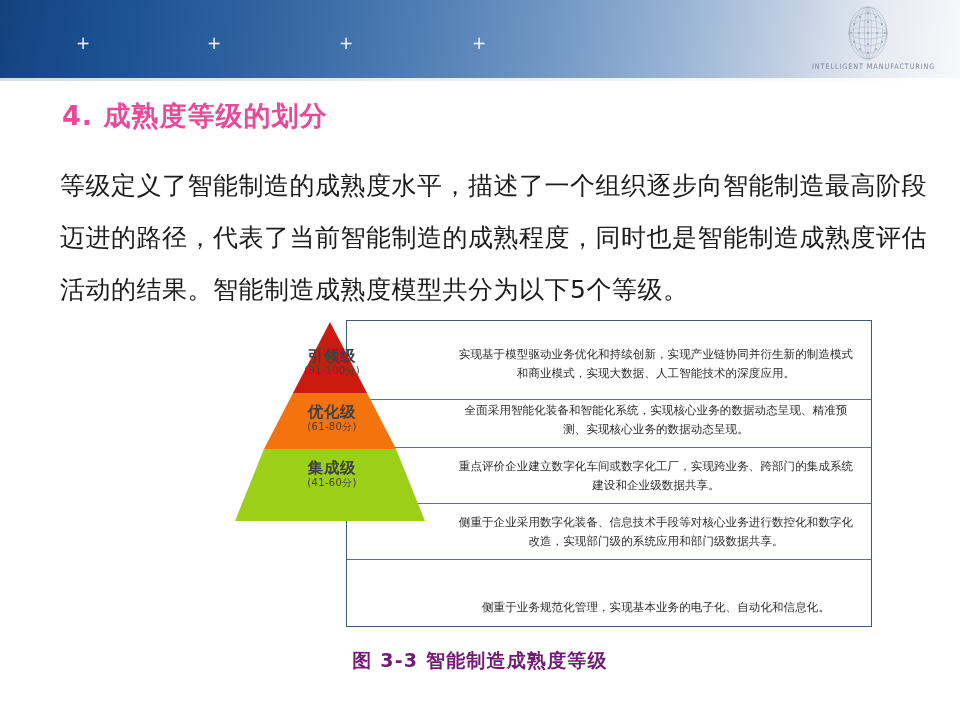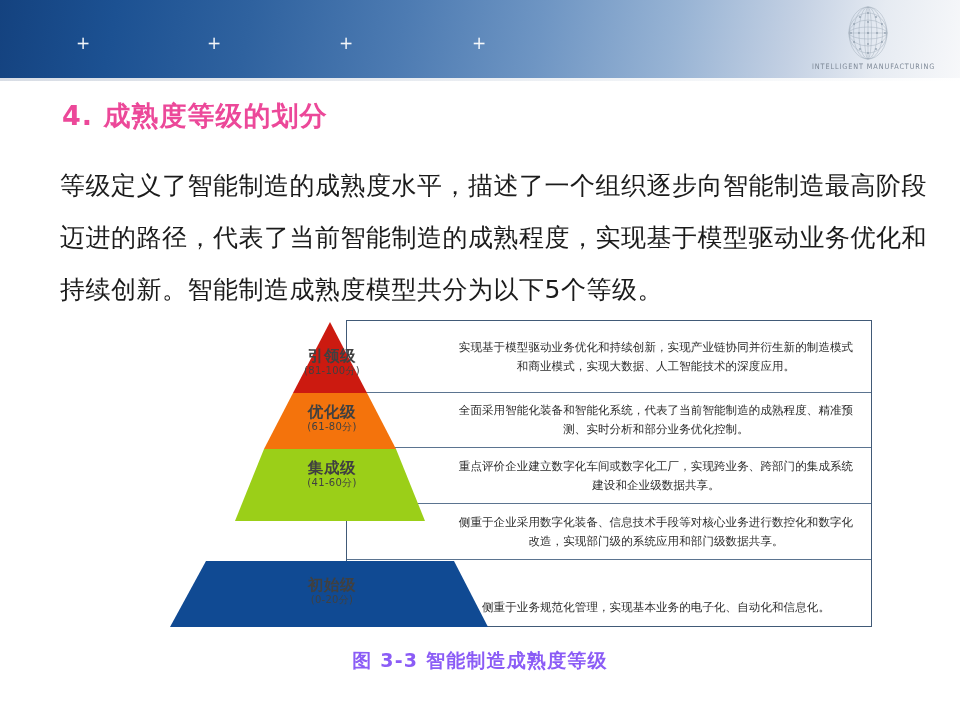--- a/index.html
+++ b/index.html
@@ -167,21 +167,21 @@
 
   
   #figure-caption {
     position: absolute;
     left: 0;
     top: 648px;
     width: 960px;
     text-align: center;
     font-size: 19px;
     font-weight: bold;
-    color: #8b5cf6;
+    color: #701a75;
     letter-spacing: 1.2px;
   }
 </style>
 </head>
 <body>
 
 <div id="header-banner">
   <span class="plus-mark" style="left:76px;  top:35px;">+</span>
   <span class="plus-mark" style="left:207px; top:35px;">+</span>
   <span class="plus-mark" style="left:339px; top:35px;">+</span>
@@ -219,28 +219,28 @@
           <circle cx="36" cy="45" r="0.9"></circle>
         <circle cx="28" cy="49" r="0.9"></circle>
       </g>
     </svg>
     <div id="logo-caption">INTELLIGENT MANUFACTURING</div>
   </div>
 </div>
 <div id="header-underline"></div>
 
 <div id="page-title">4. 成熟度等级的划分</div>
-<div id="body-copy">等级定义了智能制造的成熟度水平，描述了一个组织逐步向智能制造最高阶段迈进的路径，代表了当前智能制造的成熟程度，实现基于模型驱动业务优化和持续创新。智能制造成熟度模型共分为以下5个等级。</div>
+<div id="body-copy">等级定义了智能制造的成熟度水平，描述了一个组织逐步向智能制造最高阶段迈进的路径，代表了当前智能制造的成熟程度，同时也是智能制造成熟度评估活动的结果。智能制造成熟度模型共分为以下5个等级。</div>
 
 <div id="figure-frame">
-  <div class="desc-row" style="top:1px;   height:71px;justify-content:center;">
+  <div class="desc-row" style="top:8px;   height:71px;justify-content:center;">
     <div class="desc-text">实现基于模型驱动业务优化和持续创新，实现产业链协同并衍生新的制造模式和商业模式，实现大数据、人工智能技术的深度应用。</div>
   </div>
   <div class="desc-row" style="top:71px;  height:56px;">
-    <div class="desc-text">全面采用智能化装备和智能化系统，代表了当前智能制造的成熟程度、精准预测、实时分析和部分业务优化控制。</div>
+    <div class="desc-text">全面采用智能化装备和智能化系统，实现核心业务的数据动态呈现、精准预测、实现核心业务的数据动态呈现。</div>
   </div>
   <div class="desc-row" style="top:127px; height:56px;">
     <div class="desc-text">重点评价企业建立数字化车间或数字化工厂，实现跨业务、跨部门的集成系统建设和企业级数据共享。</div>
   </div>
   <div class="desc-row" style="top:183px; height:56px;">
     <div class="desc-text">侧重于企业采用数字化装备、信息技术手段等对核心业务进行数控化和数字化改造，实现部门级的系统应用和部门级数据共享。</div>
   </div>
   <div class="desc-row" style="top:253px; height:66px;">
     <div class="desc-text">侧重于业务规范化管理，实现基本业务的电子化、自动化和信息化。</div>
   </div>
@@ -272,24 +272,15 @@
     <svg class="pyr-shape" viewBox="0 0 324 56" preserveAspectRatio="none">
       <polygon points="94,0 226,0 255,56 65,56" fill="#9bcf18"></polygon>
     </svg>
     <div class="pyr-label" style="top:11px;">
       <span class="pyr-name">集成级</span>
       <span class="pyr-range">(41-60分)</span>
     </div>
   </div>
 
 
-  <div class="pyr-level" style="top:239px; height:66px;">
-    <svg class="pyr-shape" viewBox="0 0 324 66" preserveAspectRatio="none">
-      <polygon points="36,0 284,0 318,66 0,66" fill="#104a93"></polygon>
-    </svg>
-    <div class="pyr-label" style="top:16px;">
-      <span class="pyr-name">初始级</span>
-      <span class="pyr-range">(0-20分)</span>
-    </div>
-  </div>
 </div>
 
 <div id="figure-caption">图 3-3 智能制造成熟度等级</div>
 
 </body></html>

